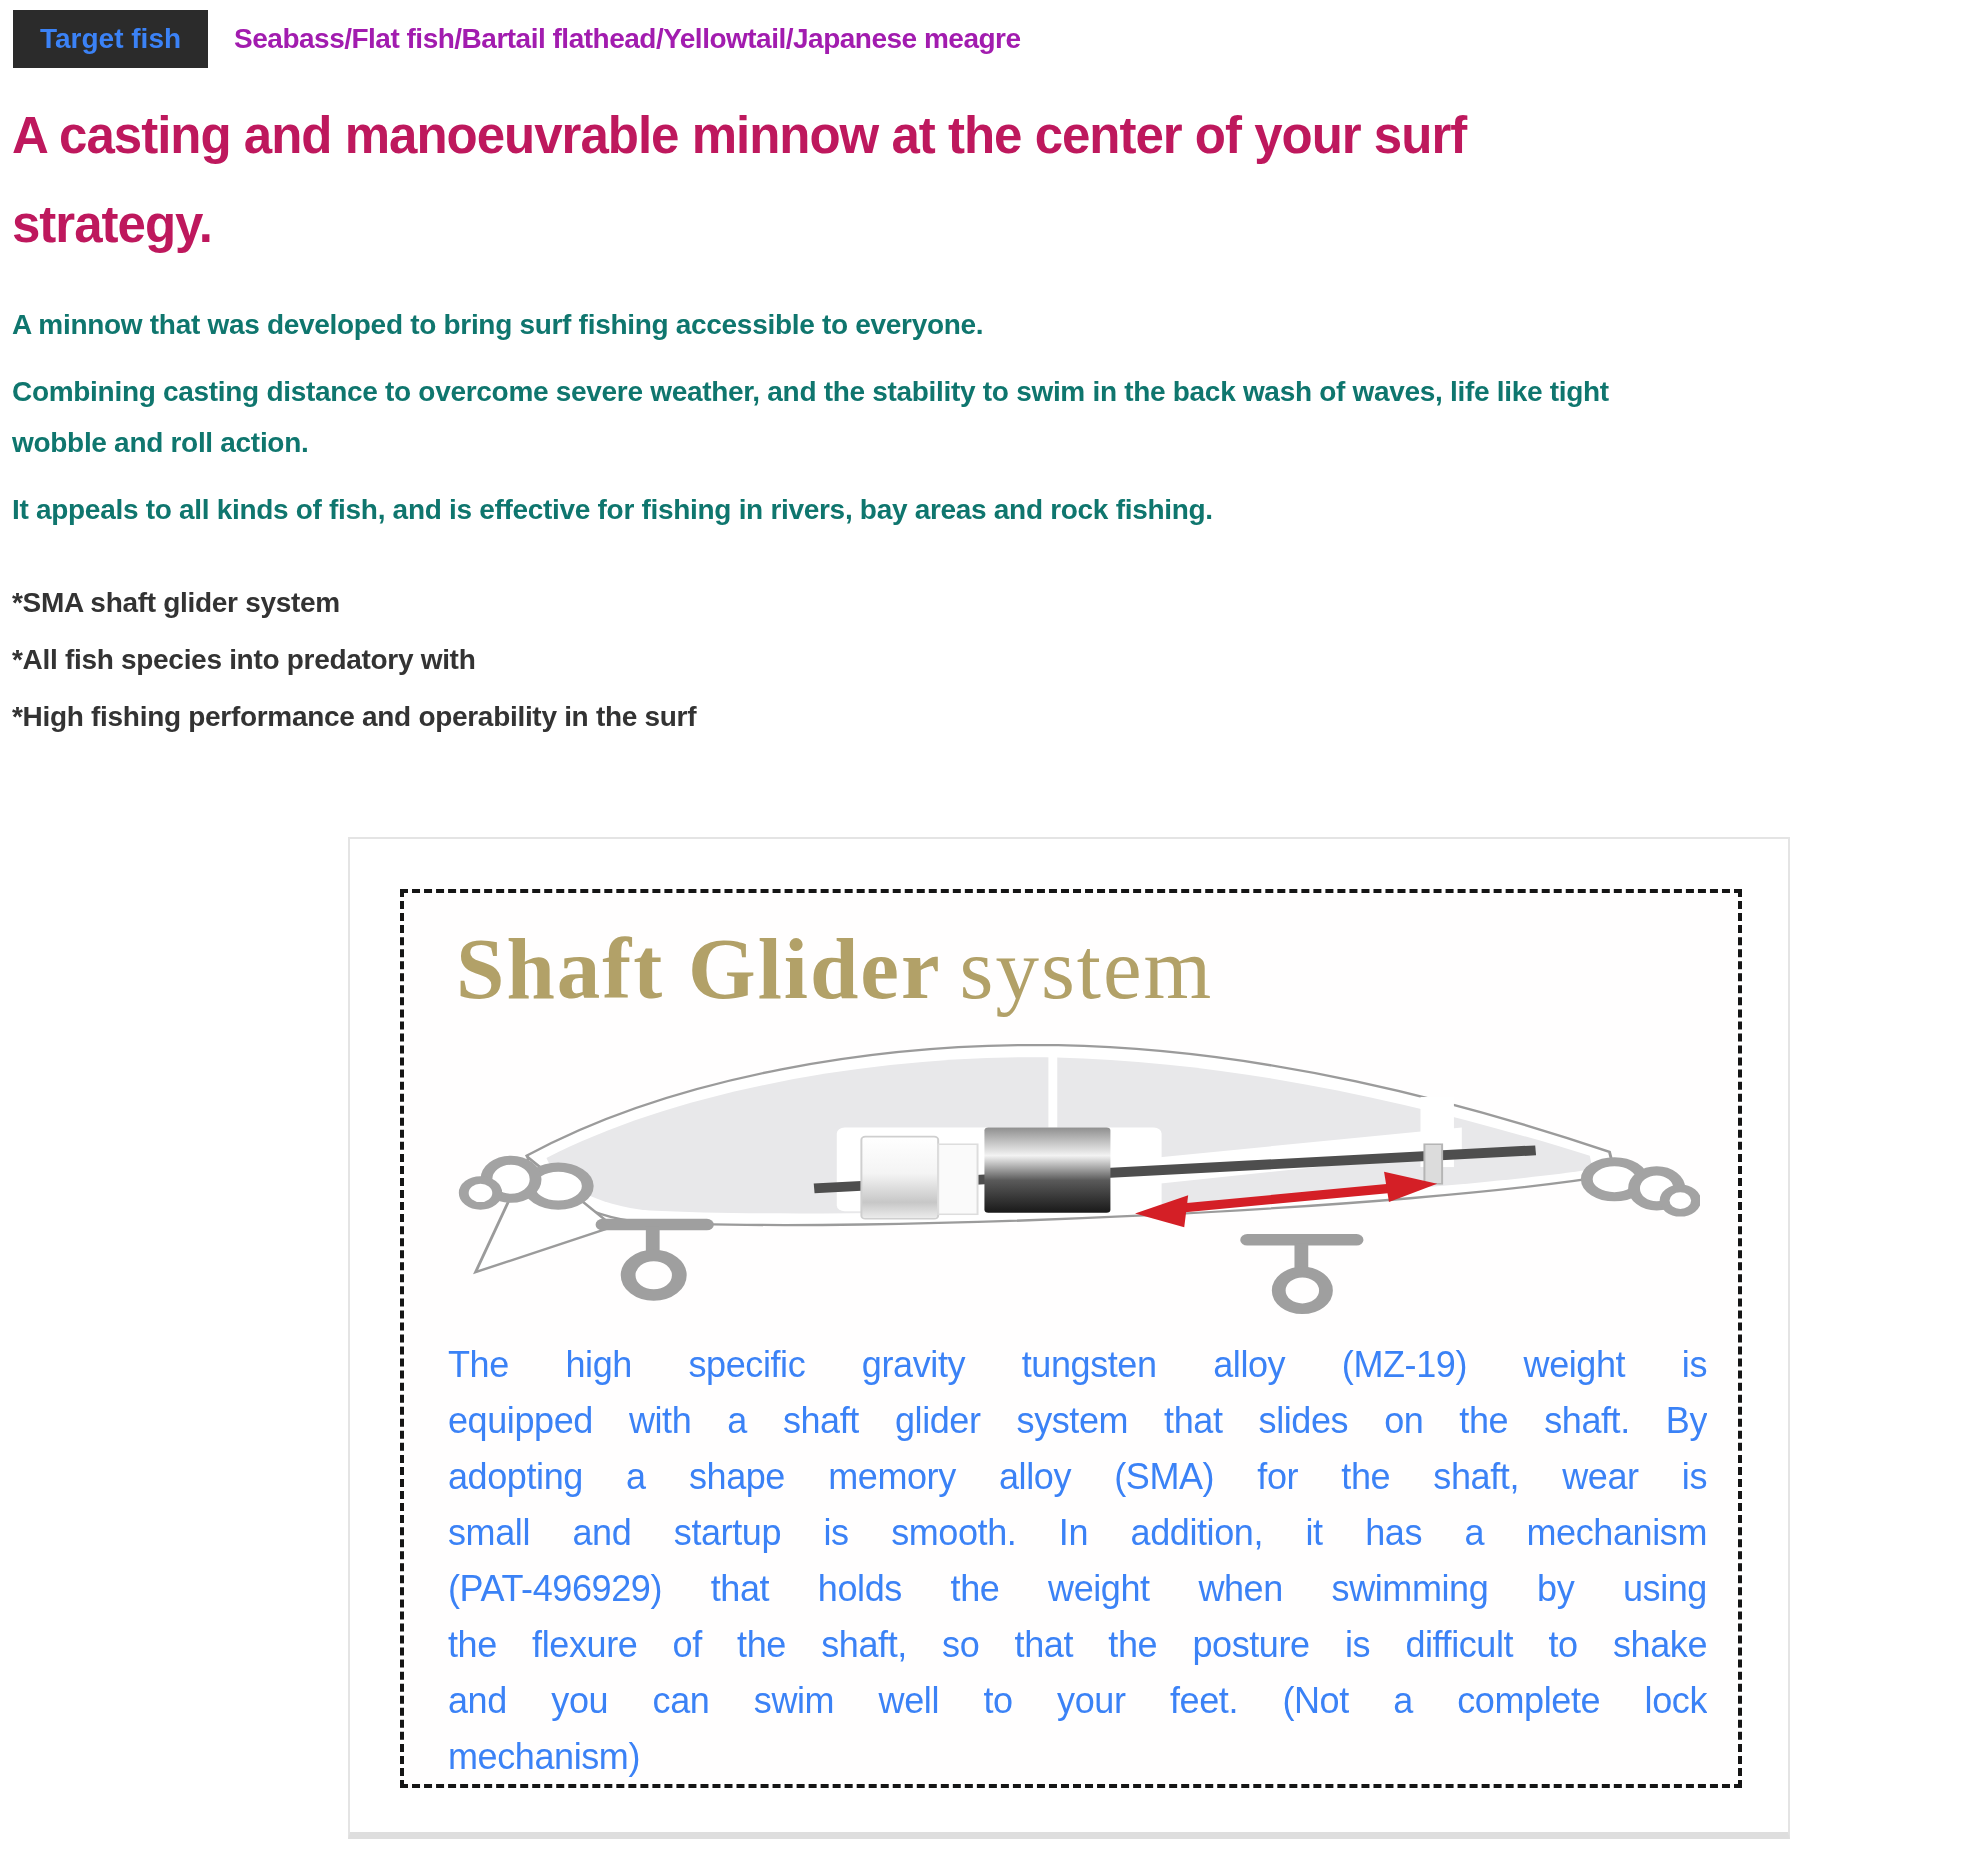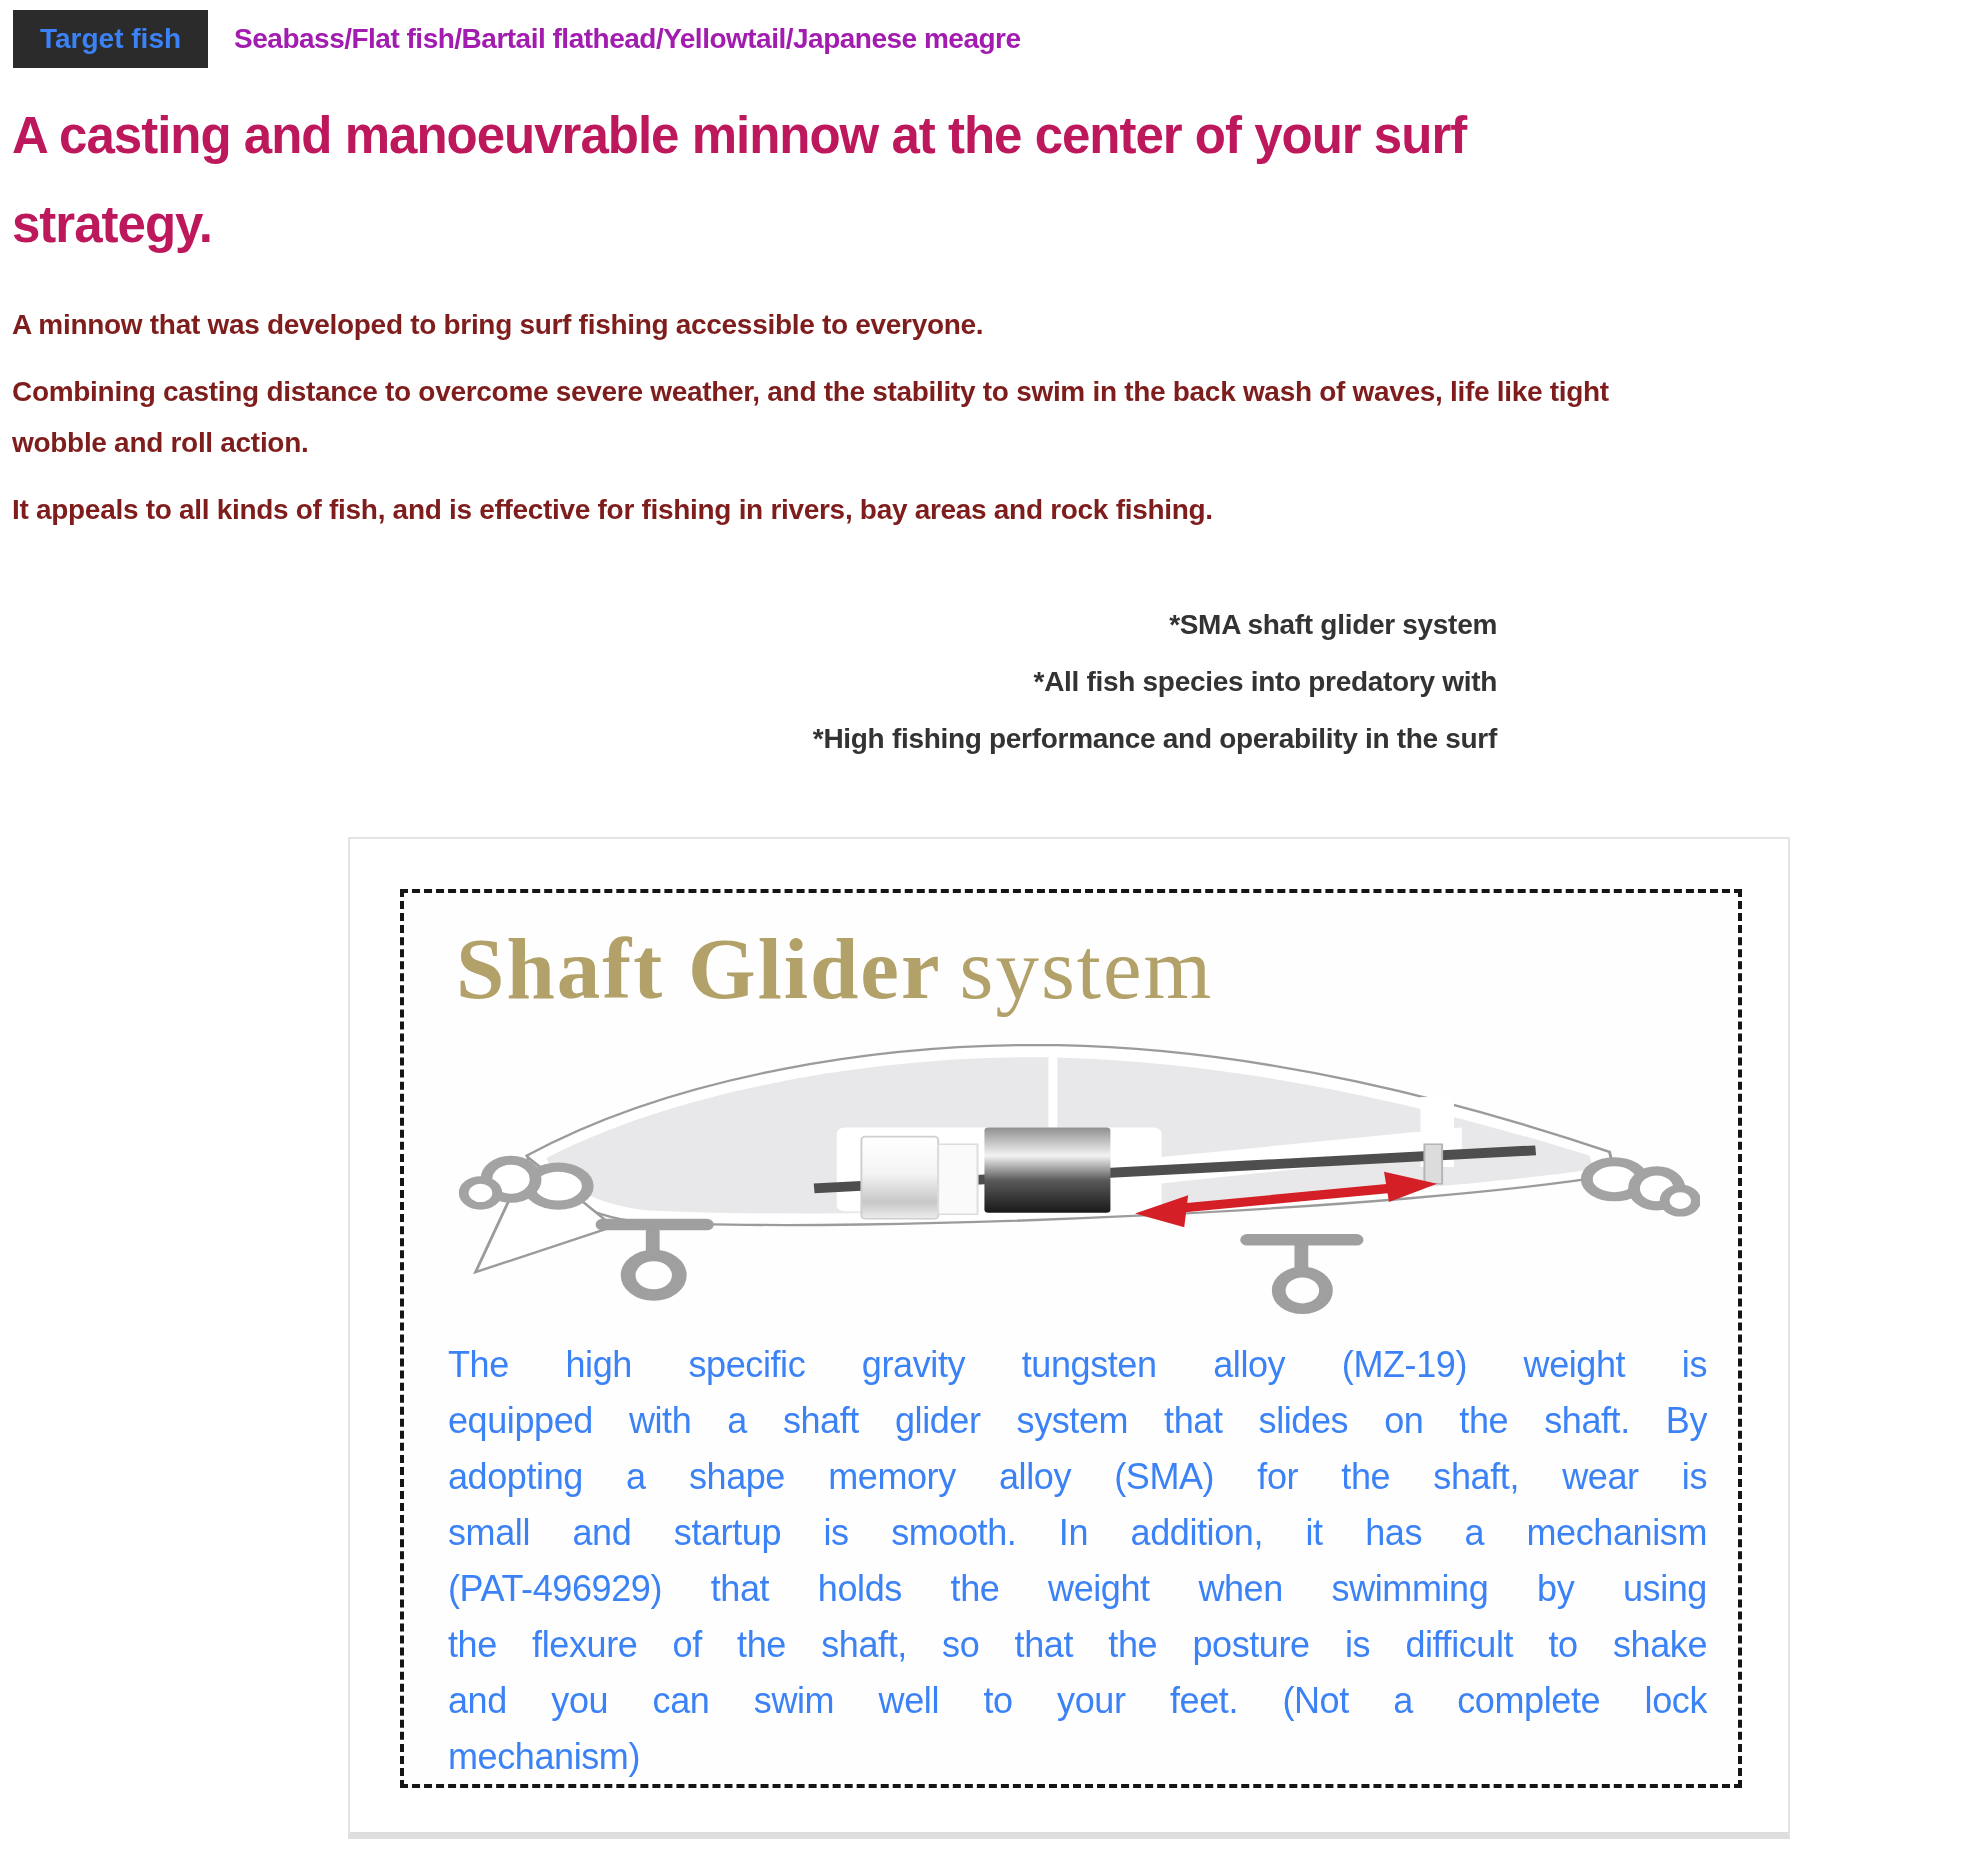--- a/index.html
+++ b/index.html
@@ -20,25 +20,25 @@
   
   .headline {
     position:absolute; top:91px; left:12px; width:1940px;
     color:#be185d; font-weight:bold; font-size:51px; line-height:89px; letter-spacing:-1px;
   }
 
   
   .description { position:absolute; top:299px; left:12px; width:1940px; }
   .description .para { margin-bottom:16px; }
   .description .line {
-    font-size:28px; font-weight:bold; color:#7f1d1d; line-height:51px; letter-spacing:-0.3px;
+    font-size:28px; font-weight:bold; color:#0f766e; line-height:51px; letter-spacing:-0.3px;
   }
 
   
-  .features { position:absolute; top:596px; left:12px; width:1485px;text-align:right; }
+  .features { position:absolute; top:574px; left:12px; width:1485px; }
   .features .line {
     font-size:28px; font-weight:bold; color:#333; line-height:57px; letter-spacing:-0.3px;
   }
 
   
   .sg-card {
     position:absolute; top:837px; left:348px; width:1442px; height:1002px;
     background:#ffffff; border:2px solid #e4e4e4; border-bottom:7px solid #dedede;
   }
   .sg-dashed {

